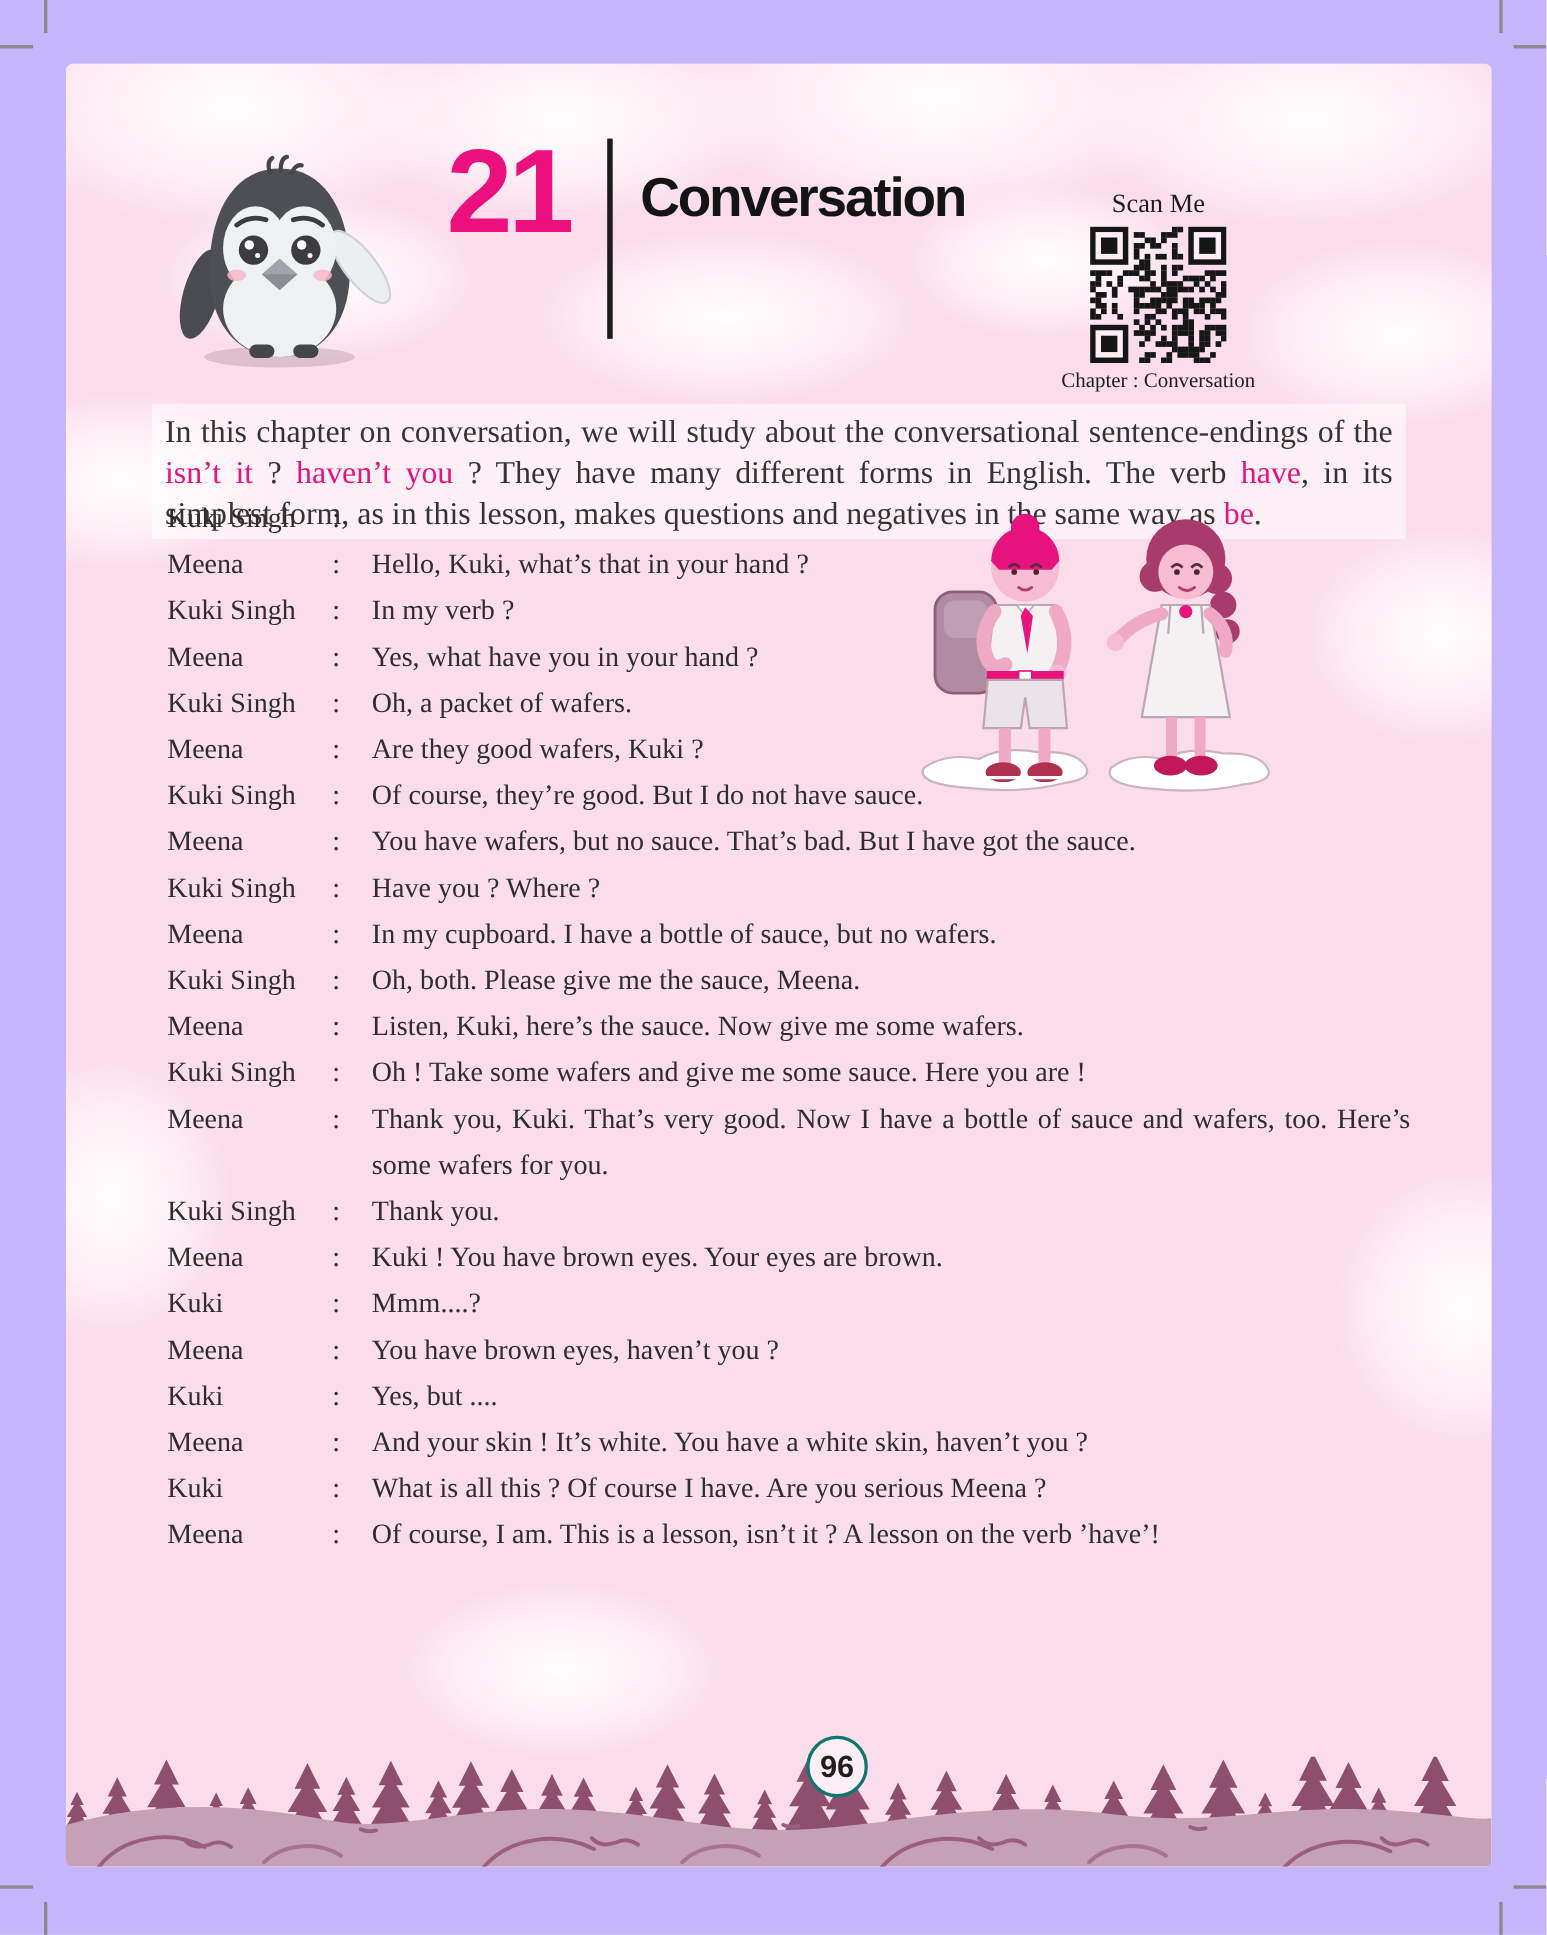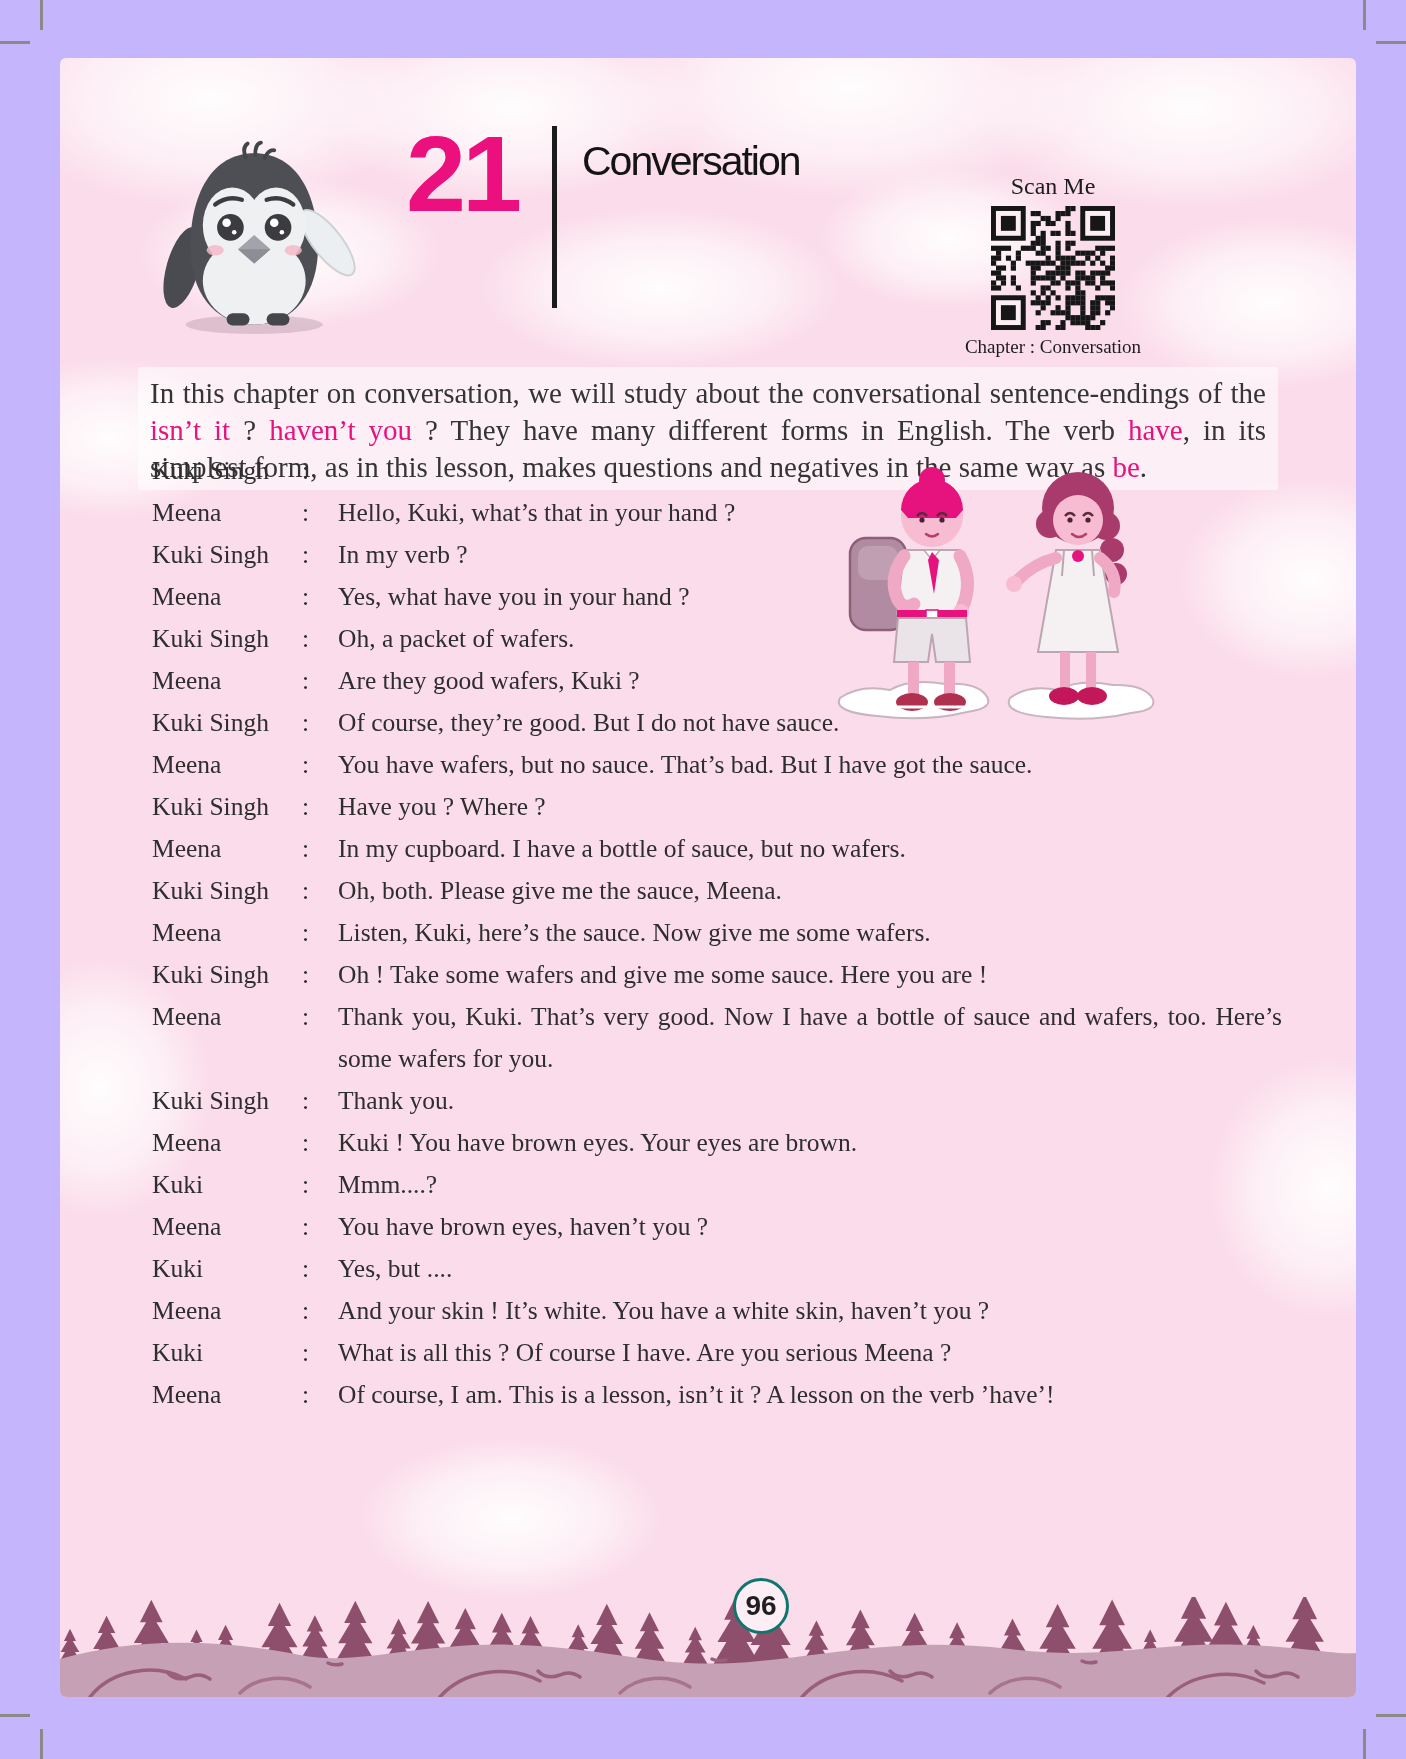--- a/index.html
+++ b/index.html
@@ -16,22 +16,22 @@
         background:#fbdcea;border-radius:6px;overflow:hidden;}
   .cloud{position:absolute;border-radius:50%;pointer-events:none;
          background:radial-gradient(ellipse at center, rgba(255,255,255,.95) 0%, rgba(255,255,255,.55) 42%, rgba(255,255,255,0) 72%);}
 
   
   .mascot{position:absolute;left:88px;top:78px;width:222px;height:200px;}
   .chapter-no{position:absolute;left:322px;top:62px;width:160px;
       font-family:"Liberation Sans", sans-serif;font-weight:800;font-size:108px;line-height:1;
       color:#ec0f7e;letter-spacing:-4px;text-align:center;}
   .title-divider{position:absolute;left:492px;top:68px;width:5px;height:182px;background:#1b1b1b;}
-  .chapter-title{position:absolute;left:522px;top:80px;margin:0;
-      font-family:"Liberation Sans", sans-serif;font-weight:400;font-size:41px;letter-spacing:-2px;color:#141414;}
+  .chapter-title{position:absolute;left:522px;top:92px;margin:0;
+      font-family:"Liberation Sans", sans-serif;font-weight:700;font-size:50px;letter-spacing:-2px;color:#141414;}
   .qr-block{position:absolute;left:878px;top:82px;width:230px;text-align:center;margin-top:33px;}
   .scan-label{font-size:24px;color:#1d1d1d;margin-bottom:6px;}
   .qr-frame{width:124px;height:124px;margin:0 auto;background:transparent;}
   .qr-caption{font-size:19px;color:#1d1d1d;margin-top:6px;white-space:nowrap;}
 
   
   .intro{position:absolute;left:78px;top:280px;width:1116px;padding:8px 12px 4px 12px;
          background:rgba(255,255,255,0.55);border-radius:3px;
          font-size:29px;line-height:37px;color:#343434;text-align:justify;}
   .intro .accent{color:#e6137f;}

